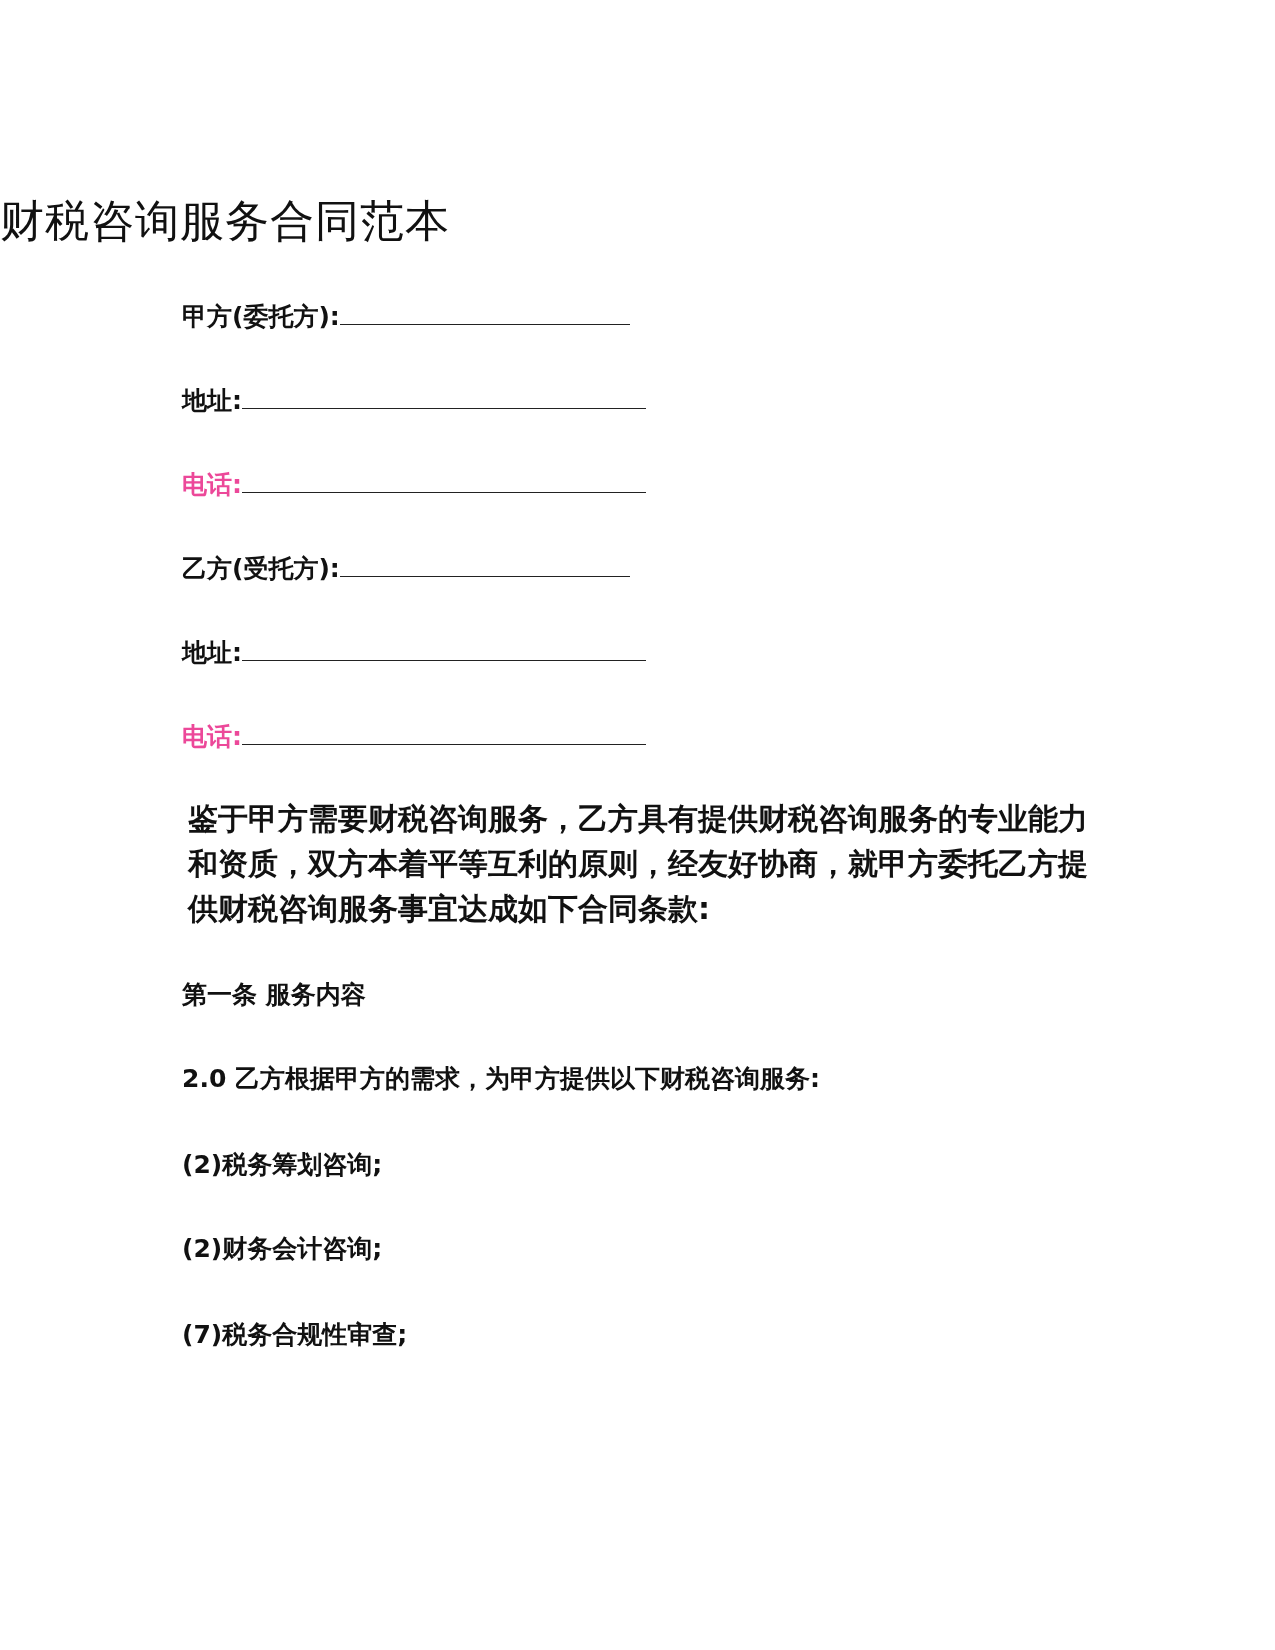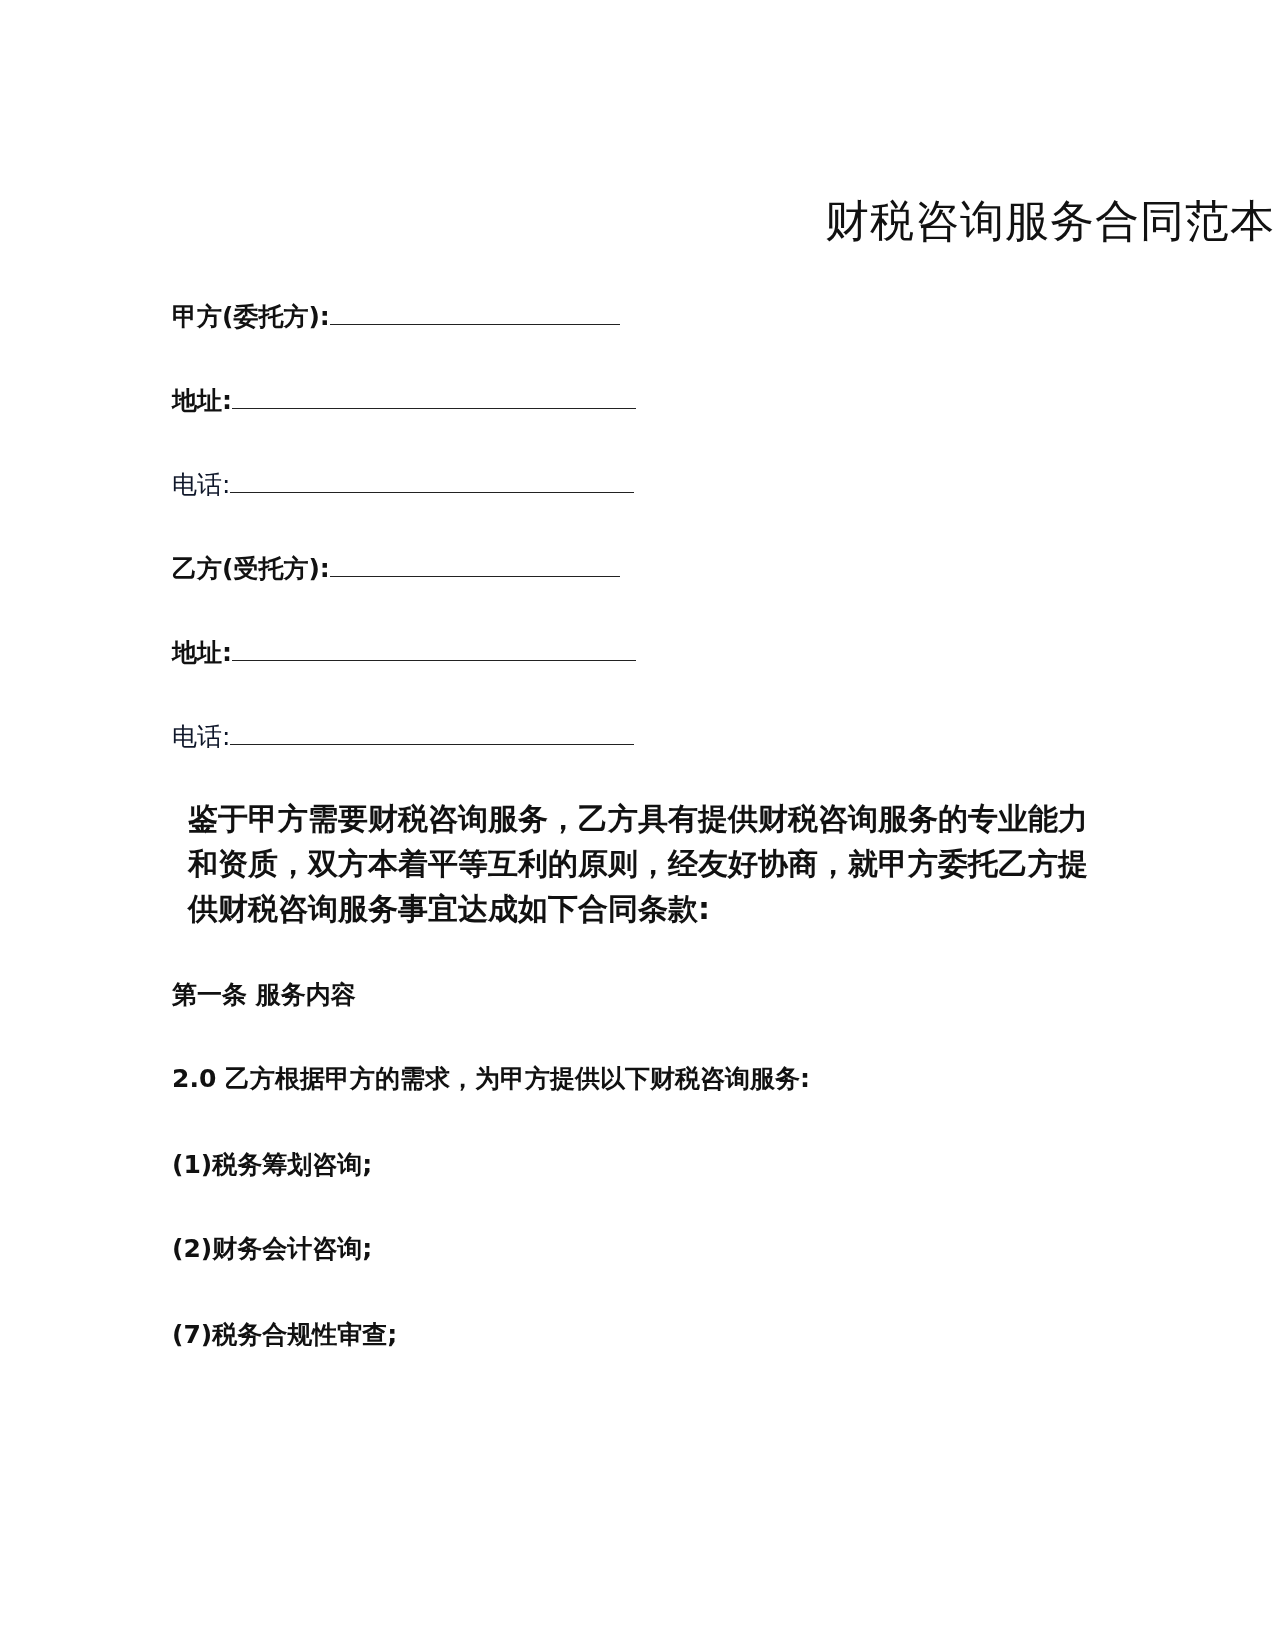--- a/index.html
+++ b/index.html
@@ -1,24 +1,24 @@
 <!DOCTYPE html>
 <html><head>
 <meta charset="utf-8">
 <style>
   html, body { margin: 0; padding: 0; background: #ffffff; }
   body { width: 1275px; height: 1650px; position: relative; overflow: hidden;
          font-family: "DejaVu Sans", "Liberation Sans", sans-serif; color: #111; }
-  .title { position: absolute; top: 192px; left: 0; width: 1275px; text-align: right;
+  .title { position: absolute; top: 192px; left: 0; width: 1275px; text-align: left;
            font-family: Liberation Serif, serif; font-size: 44px; letter-spacing: 1px; }
-  .line { position: absolute; left: 172px; font-size: 25px; white-space: nowrap; }
+  .line { position: absolute; left: 182px; font-size: 25px; white-space: nowrap; }
   .field .blank { display: inline-block; border-bottom: 1.5px solid #222; height: 22px; vertical-align: baseline; }
   .para { position: absolute; left: 188px; width: 900px; font-size: 30px; line-height: 45px; font-weight: 600; }
   .bold { font-weight: 700; }
-  .light { font-weight: 400; color: #0f172a; }
+  .light { font-weight: 700; color: #ec4899; }
 </style>
 </head>
 <body>
 
 <div class="title">财税咨询服务合同范本</div>
 
 <div class="line field bold" style="top:300px">
   <span>甲方(委托方):</span><span class="blank" style="width:290px"></span>
 </div>
 <div class="line field bold" style="top:384px">
@@ -34,15 +34,15 @@
   <span>地址:</span><span class="blank" style="width:404px"></span>
 </div>
 <div class="line field light" style="top:720px">
   <span>电话:</span><span class="blank" style="width:404px"></span>
 </div>
 
 <div class="para" style="top:796px">鉴于甲方需要财税咨询服务，乙方具有提供财税咨询服务的专业能力和资质，双方本着平等互利的原则，经友好协商，就甲方委托乙方提供财税咨询服务事宜达成如下合同条款:</div>
 
 <div class="line bold" style="top:978px">第一条  服务内容</div>
 <div class="line bold" style="top:1062px">2.0  乙方根据甲方的需求，为甲方提供以下财税咨询服务:</div>
-<div class="line bold" style="top:1148px">(1)税务筹划咨询;</div>
+<div class="line bold" style="top:1148px">(2)税务筹划咨询;</div>
 <div class="line bold" style="top:1232px">(2)财务会计咨询;</div>
 <div class="line bold" style="top:1318px">(7)税务合规性审查;</div>
 
 </body></html>

